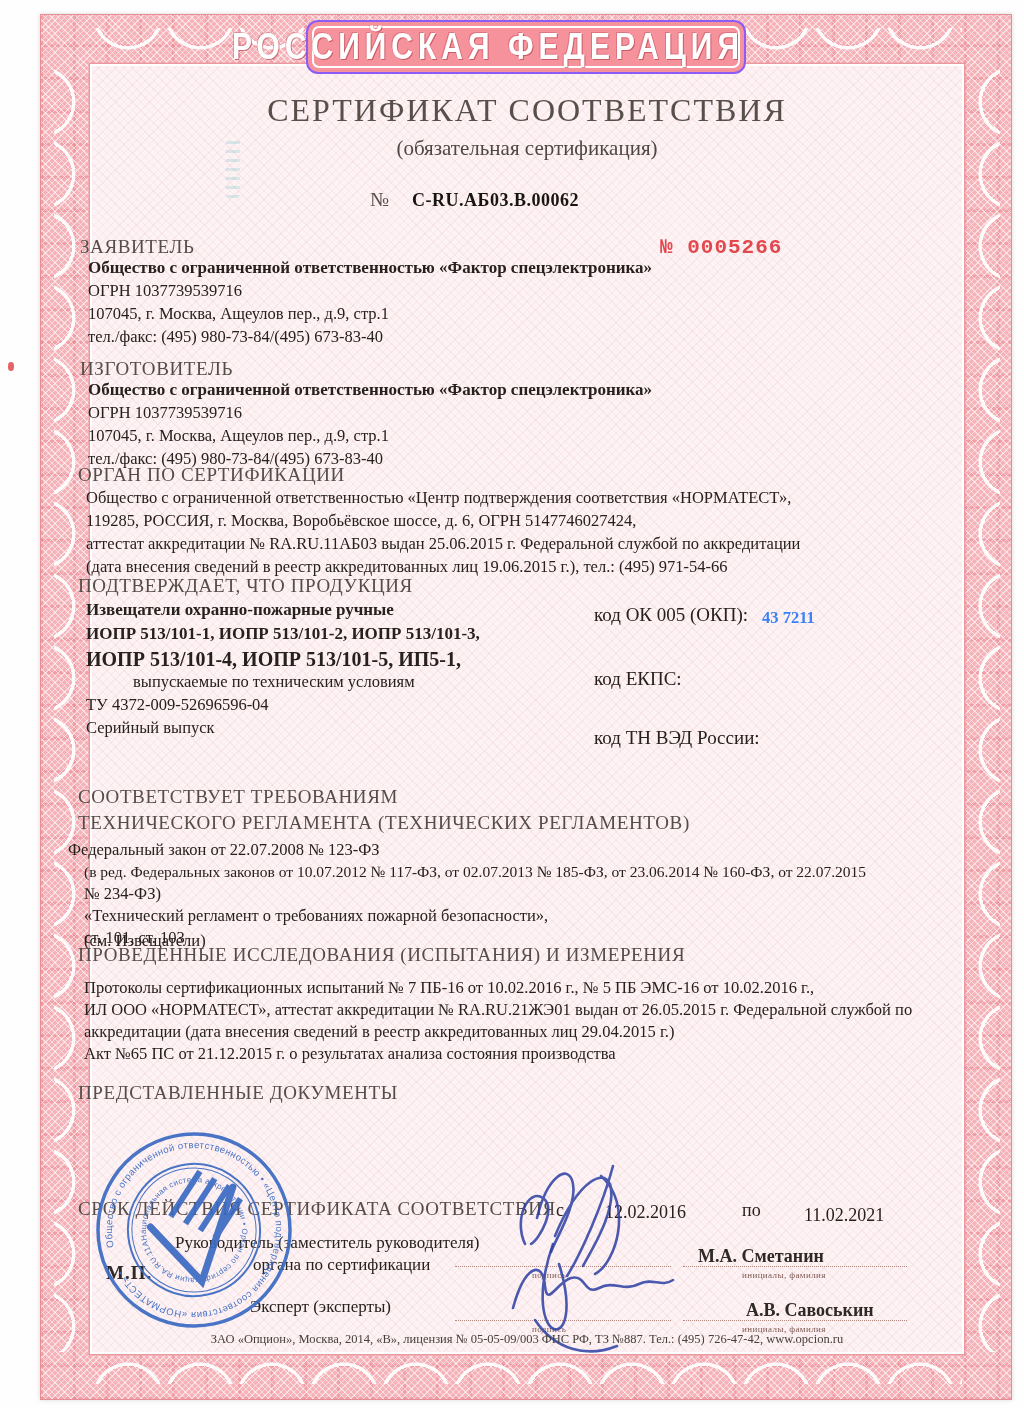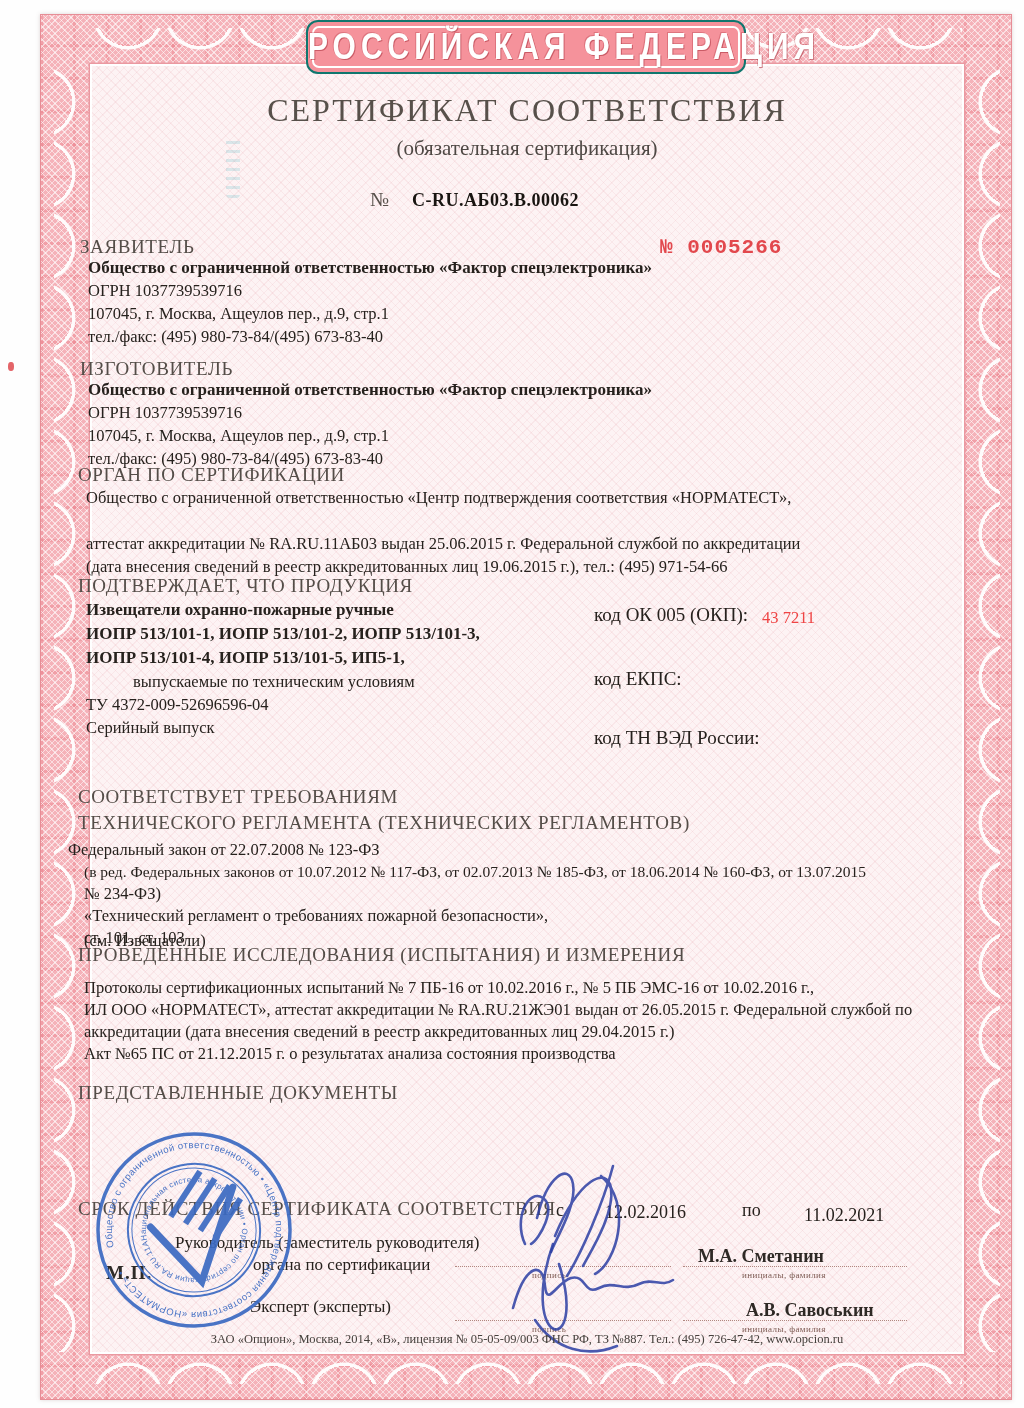--- a/index.html
+++ b/index.html
@@ -28,38 +28,38 @@
     background:radial-gradient(circle at 40px 36px, transparent 32px, rgba(255,255,255,.95) 32px 35px, transparent 36px);
     background-size:26px 72px;background-repeat:repeat-y;}
   .inner{position:absolute;left:92px;top:66px;width:870px;height:1286px;
     background-color:#fdf3f4;
     background-image:
       repeating-linear-gradient(45deg, rgba(224,143,153,.12) 0 1px, transparent 1px 6px),
       repeating-linear-gradient(-45deg, rgba(224,143,153,.12) 0 1px, transparent 1px 6px);
     box-shadow:0 0 0 2px #ffffff, 0 0 0 3.5px #ea99a1;}
   
   .banner{position:absolute;left:306px;top:20px;width:436px;height:50px;background:#f5929b;
-    border:2px solid #0f766e;border-radius:12px;display:flex;align-items:center;justify-content:flex-start;}
+    border:2px solid #8b5cf6;border-radius:12px;display:flex;align-items:center;justify-content:flex-end;}
   .banner::before{content:"";position:absolute;inset:4px;border:2px solid #ffffff;border-radius:7px;}
   .banner-text{font-family:"Liberation Sans",sans-serif;font-weight:bold;font-size:30px;color:#ffffff;
     letter-spacing:5px;transform:scaleY(1.22);white-space:nowrap;
     text-shadow:1px 1px 0 rgba(168,46,58,.55),-1px -1px 0 rgba(168,46,58,.3);}
   
   .h{position:absolute;color:#544d48;font-size:19px;letter-spacing:.6px;white-space:nowrap;}
   .t{position:absolute;color:#26211d;font-size:16.5px;white-space:nowrap;}
   .b{font-weight:bold;}
   .small{font-size:15.5px;}
   .title{position:absolute;left:92px;width:870px;text-align:center;color:#57504a;font-size:32px;letter-spacing:2px;white-space:nowrap;}
   .subtitle{position:absolute;left:92px;width:870px;text-align:center;color:#4e4844;font-size:21px;}
   .certno-label{position:absolute;color:#57504a;font-size:20px;}
   .certno{position:absolute;color:#181410;font-size:18px;font-weight:bold;letter-spacing:.5px;}
   .blankno{position:absolute;font-family:"Liberation Mono","DejaVu Sans Mono",monospace;font-weight:bold;
     font-size:21px;color:#e2484d;letter-spacing:1px;white-space:nowrap;}
   .code-label{position:absolute;color:#26211d;font-size:19px;white-space:nowrap;}
-  .code-value{position:absolute;color:#ef4444;font-size:16.5px;font-weight:normal;white-space:nowrap;}
+  .code-value{position:absolute;color:#3b82f6;font-size:16.5px;font-weight:bold;white-space:nowrap;}
   .dotline{position:absolute;border-bottom:1.6px dotted #b18880;height:0;}
   .caption{position:absolute;color:#7c5a52;font-size:9px;letter-spacing:.4px;white-space:nowrap;}
   .sig-name{position:absolute;color:#2e2925;font-size:18px;font-weight:bold;white-space:nowrap;}
   .mp{position:absolute;color:#2e2a27;font-size:19px;font-weight:bold;letter-spacing:1px;}
   .footer{position:absolute;left:92px;top:1332px;width:870px;text-align:center;
     font-family:Liberation Serif, serif;font-size:12.5px;color:#45403c;white-space:nowrap;}
   .stamp-svg{position:absolute;left:94px;top:1130px;width:200px;height:200px;transform:rotate(-12deg);opacity:.92;}
   .sig-svg{position:absolute;pointer-events:none;}
   .artifact{position:absolute;left:8px;top:362px;width:6px;height:9px;background:#df4a4f;opacity:.85;border-radius:45%;}
   .smudge{position:absolute;left:226px;top:138px;width:14px;height:60px;opacity:.28;
@@ -96,39 +96,40 @@
   <div class="t" style="left:88px;top:327px;">тел./факс: (495) 980-73-84/(495) 673-83-40</div>
 
   <div class="h" style="left:80px;top:358px;">ИЗГОТОВИТЕЛЬ</div>
   <div class="t b" style="left:88px;top:380px;font-size:17px;">Общество с ограниченной ответственностью «Фактор спецэлектроника»</div>
   <div class="t" style="left:88px;top:403px;">ОГРН 1037739539716</div>
   <div class="t" style="left:88px;top:426px;">107045, г. Москва, Ащеулов пер., д.9, стр.1</div>
   <div class="t" style="left:88px;top:449px;">тел./факс: (495) 980-73-84/(495) 673-83-40</div>
 
   <div class="h" style="left:78px;top:464px;">ОРГАН ПО СЕРТИФИКАЦИИ</div>
   <div class="t" style="left:86px;top:488px;">Общество с ограниченной ответственностью «Центр подтверждения соответствия «НОРМАТЕСТ»,</div>
+  <div class="t" style="left:86px;top:511px;">119285, РОССИЯ, г. Москва, Воробьёвское шоссе, д. 6, ОГРН 5147746027424,</div>
   <div class="t" style="left:86px;top:534px;">аттестат аккредитации № RA.RU.11АБ03 выдан 25.06.2015 г. Федеральной службой по аккредитации</div>
   <div class="t" style="left:86px;top:557px;">(дата внесения сведений в реестр аккредитованных лиц 19.06.2015 г.), тел.: (495) 971-54-66</div>
 
   <div class="h" style="left:78px;top:575px;">ПОДТВЕРЖДАЕТ, ЧТО ПРОДУКЦИЯ</div>
   <div class="t b" style="left:86px;top:600px;font-size:17px;">Извещатели охранно-пожарные ручные</div>
   <div class="t b" style="left:86px;top:624px;font-size:17px;">ИОПР 513/101-1, ИОПР 513/101-2, ИОПР 513/101-3,</div>
-  <div class="t b" style="left:86px;top:648px;font-size:17px;">ИОПР 513/101-4, ИОПР 513/101-5, ИП5-1,</div>
+  <div class="t b" style="left:86px;top:648px;font-size:20px;">ИОПР 513/101-4, ИОПР 513/101-5, ИП5-1,</div>
   <div class="t" style="left:86px;top:672px;padding-left:47px;">выпускаемые по техническим условиям</div>
   <div class="t" style="left:86px;top:695px;">ТУ 4372-009-52696596-04</div>
   <div class="t" style="left:86px;top:718px;">Серийный выпуск</div>
   <div class="code-label" style="left:594px;top:604px;">код ОК 005 (ОКП):</div>
   <div class="code-value" style="left:762px;top:608px;">43 7211</div>
   <div class="code-label" style="left:594px;top:668px;">код ЕКПС:</div>
   <div class="code-label" style="left:594px;top:727px;">код ТН ВЭД России:</div>
 
   <div class="h" style="left:78px;top:812px;">ТЕХНИЧЕСКОГО РЕГЛАМЕНТА (ТЕХНИЧЕСКИХ РЕГЛАМЕНТОВ)</div>
   <div class="h" style="left:78px;top:786px;">СООТВЕТСТВУЕТ ТРЕБОВАНИЯМ</div>
   <div class="t" style="left:68px;top:840px;">Федеральный закон от 22.07.2008 № 123-ФЗ</div>
-  <div class="t small" style="left:84px;top:863px;">(в ред. Федеральных законов от 10.07.2012 № 117-ФЗ, от 02.07.2013 № 185-ФЗ, от 18.06.2014 № 160-ФЗ, от 13.07.2015</div>
+  <div class="t small" style="left:84px;top:863px;">(в ред. Федеральных законов от 10.07.2012 № 117-ФЗ, от 02.07.2013 № 185-ФЗ, от 23.06.2014 № 160-ФЗ, от 22.07.2015</div>
   <div class="t" style="left:84px;top:884px;">№ 234-ФЗ)</div>
   <div class="t" style="left:84px;top:906px;">«Технический регламент о требованиях пожарной безопасности»,</div>
   <div class="t" style="left:84px;top:928px;">ст. 101, ст. 103</div>
   <div class="t" style="left:84px;top:929px;margin-top:1px;top:930px;">(см. Извещатели)</div>
 
   <div class="h" style="left:78px;top:944px;">ПРОВЕДЕННЫЕ ИССЛЕДОВАНИЯ (ИСПЫТАНИЯ) И ИЗМЕРЕНИЯ</div>
   <div class="t" style="left:84px;top:978px;">Протоколы сертификационных испытаний № 7 ПБ-16 от 10.02.2016 г., № 5 ПБ ЭМС-16 от 10.02.2016 г.,</div>
   <div class="t" style="left:84px;top:1000px;">ИЛ ООО «НОРМАТЕСТ», аттестат аккредитации № RA.RU.21ЖЭ01 выдан от 26.05.2015 г. Федеральной службой по</div>
   <div class="t" style="left:84px;top:1022px;">аккредитации (дата внесения сведений в реестр аккредитованных лиц 29.04.2015 г.)</div>
   <div class="t" style="left:84px;top:1044px;">Акт №65 ПС от 21.12.2015 г. о результатах анализа состояния производства</div>

